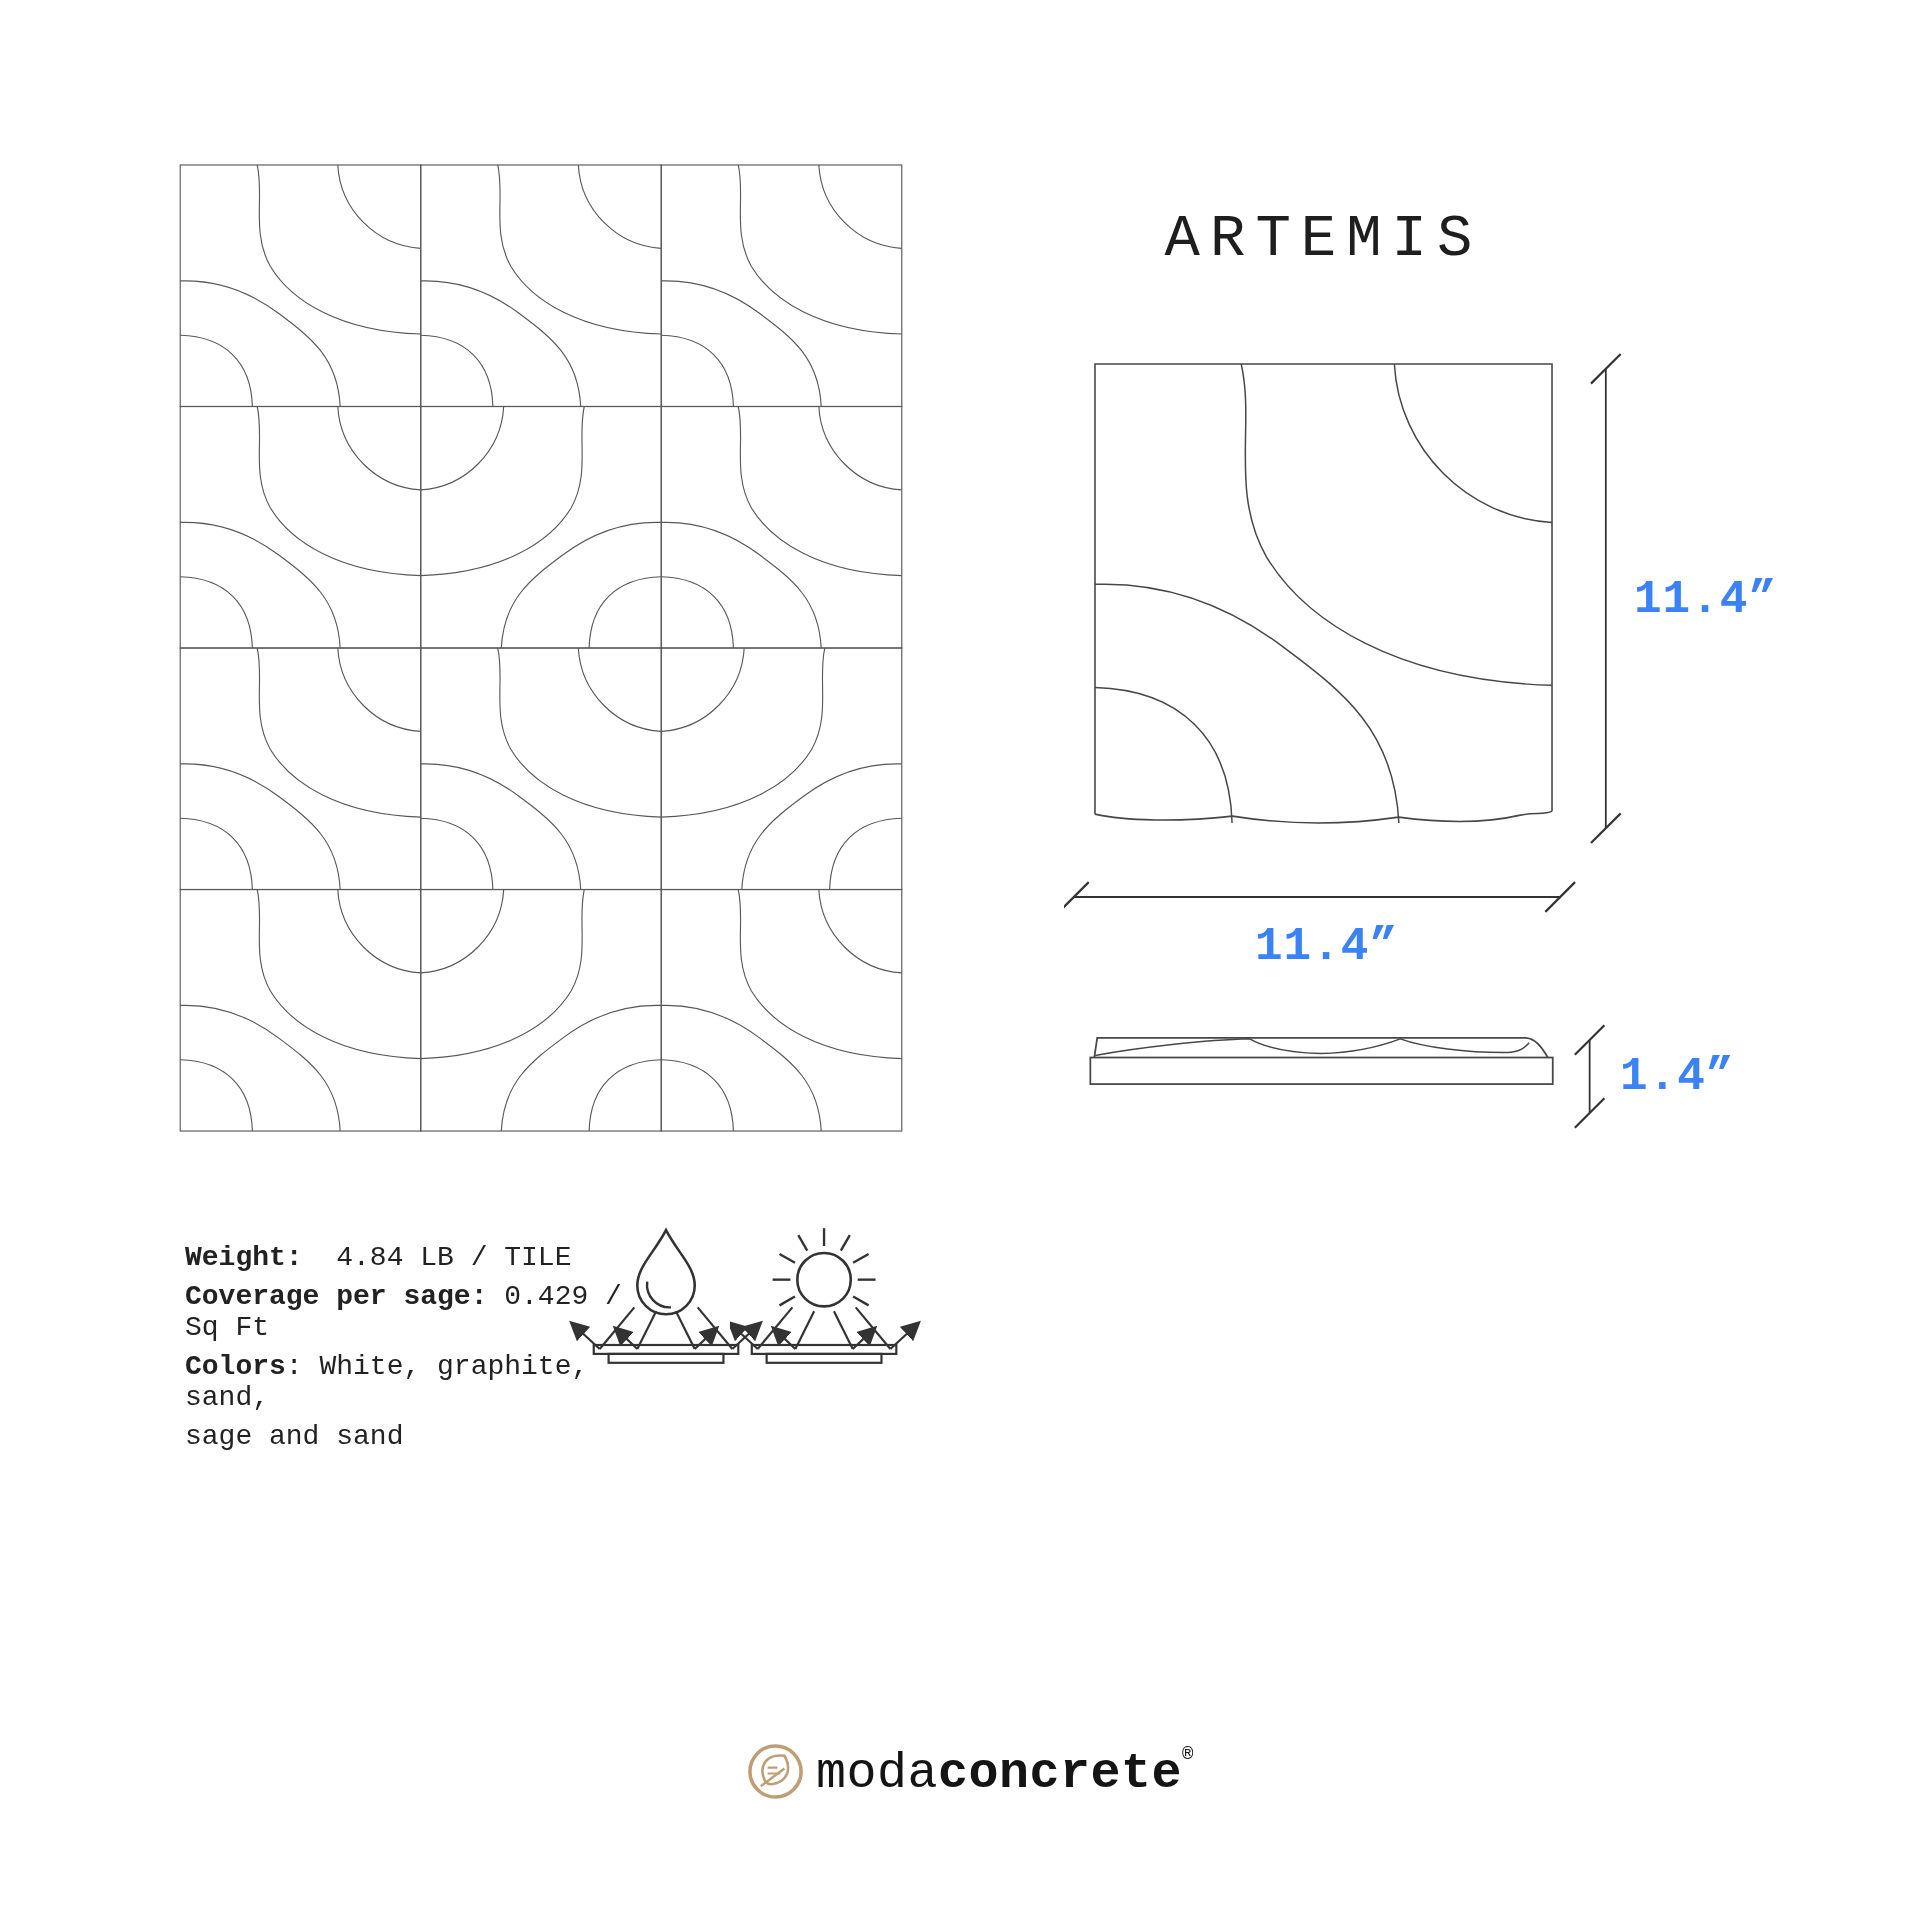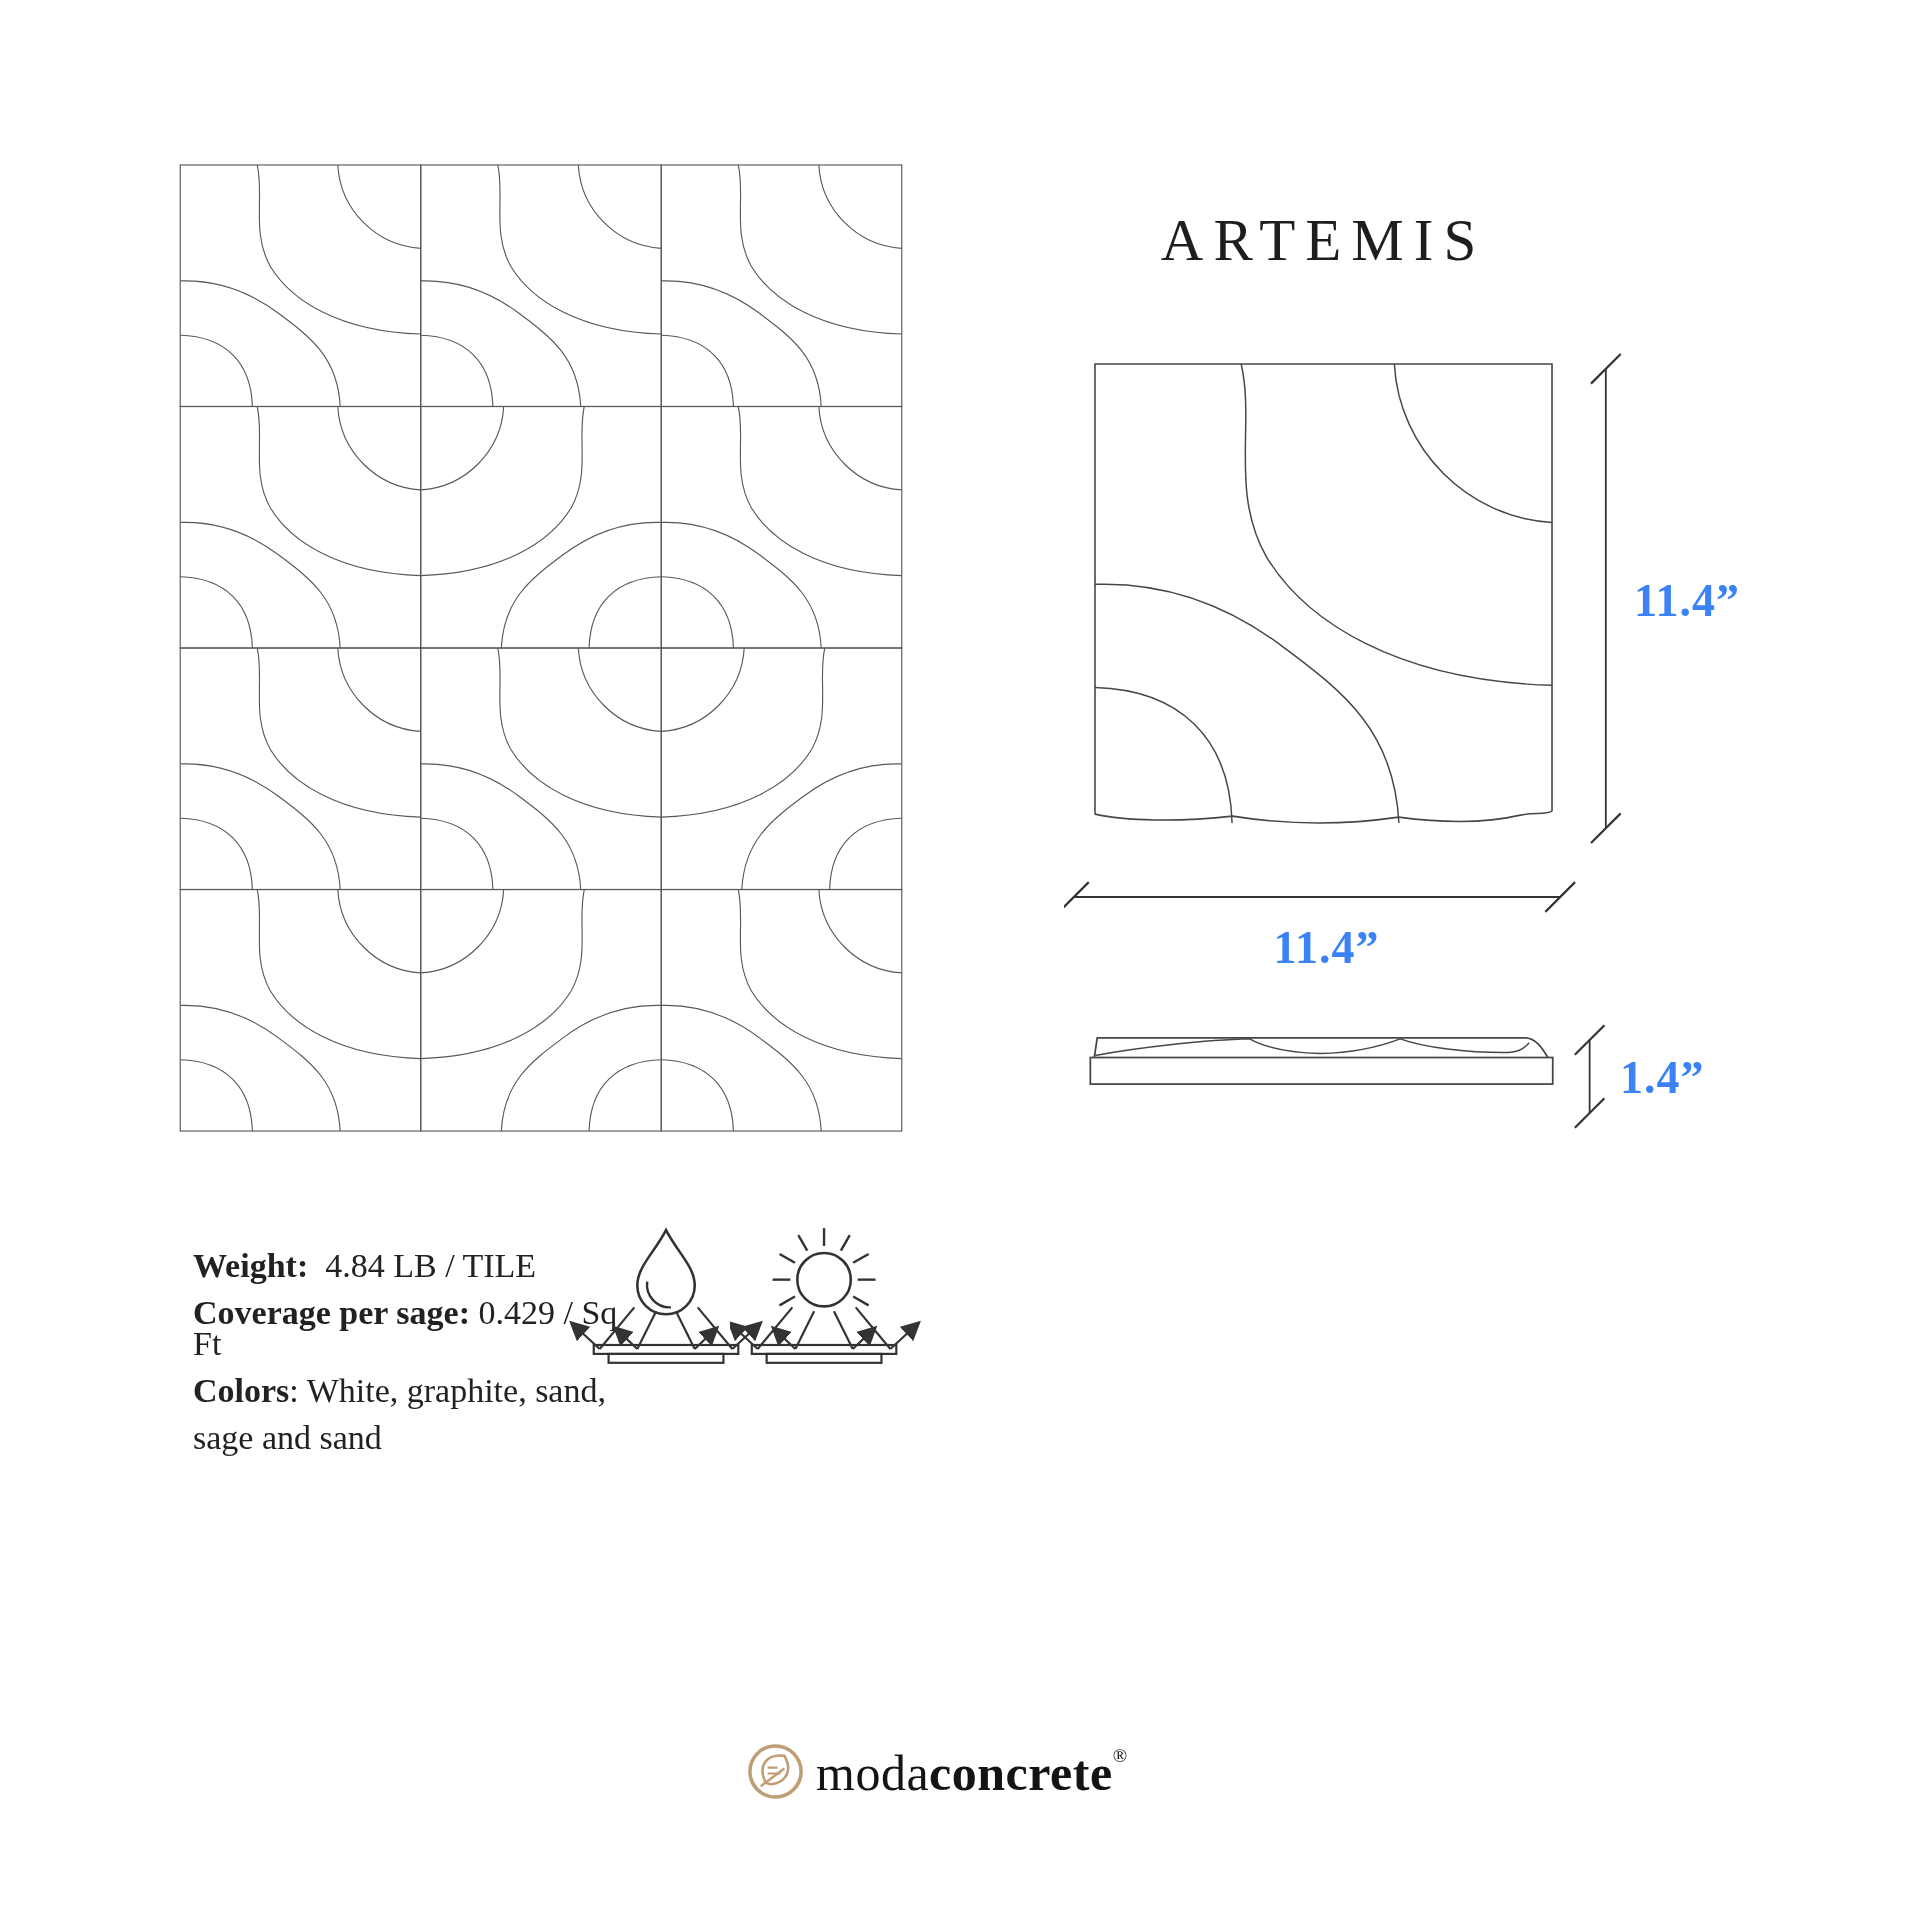--- a/index.html
+++ b/index.html
@@ -1,30 +1,30 @@
 <!DOCTYPE html>
 <html><head>
 <meta charset="utf-8">
 <style>
   html,body{margin:0;padding:0;background:#ffffff;}
   .sheet{
     position:relative;width:1927px;height:1864px;background:#ffffff;overflow:hidden;
-    font-family:Liberation Serif, serif;color:#222;
+    font-family:Liberation Mono, monospace;color:#222;
   }
   .abs{position:absolute;}
   .title{
     left:1093px;top:206px;width:461px;text-align:center;
     font-size:59px;letter-spacing:10px;font-weight:400;color:#1e1e1e;
   }
   .dim-label{font-size:46px;font-weight:700;color:#3b82f6;letter-spacing:1px;}
   .dim-label.h{left:1093px;top:921px;width:467px;text-align:center;}
   .dim-label.v{left:1634px;top:574px;}
   .dim-label.t{left:1620px;top:1051px;}
   .specs{left:177px;top:1234px;width:465px;}
-  .specs p{margin:16px;font-size:34px;line-height:31px;color:#222;white-space:pre-wrap;}
+  .specs p{margin:8px;font-size:28px;line-height:31px;color:#222;white-space:pre-wrap;}
   .specs .b{font-weight:700;}
   .logo-row{left:745px;top:1735px;height:67px;display:flex;align-items:flex-end;}
   .logo-text{font-size:50px;color:#141414;margin-left:10px;letter-spacing:0.5px;}
   .logo-text .bold{font-weight:700;}
   .logo-reg{font-size:19px;vertical-align:28px;font-weight:400;}
   svg{display:block;}
 </style>
 </head>
 <body>
 

